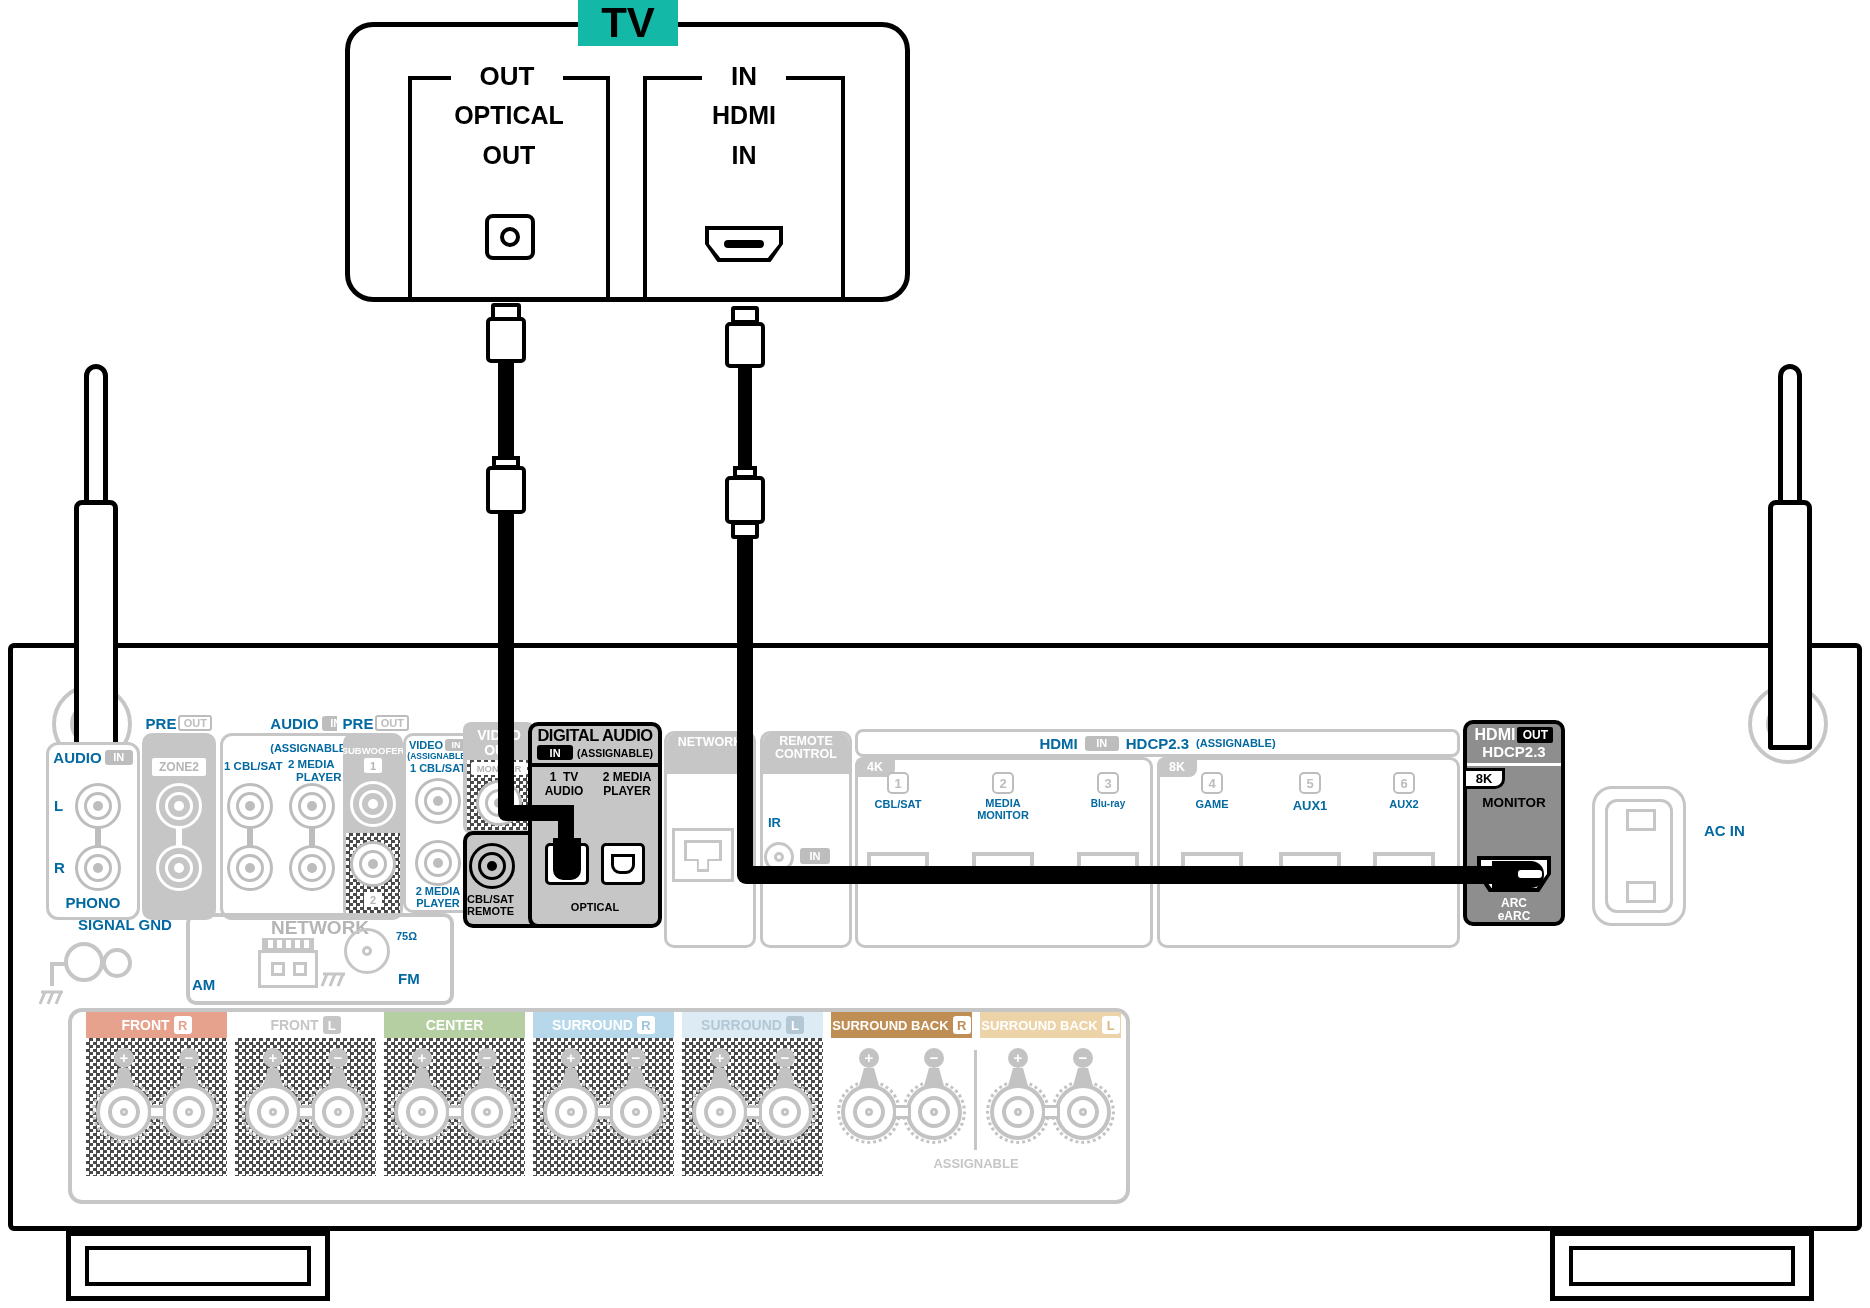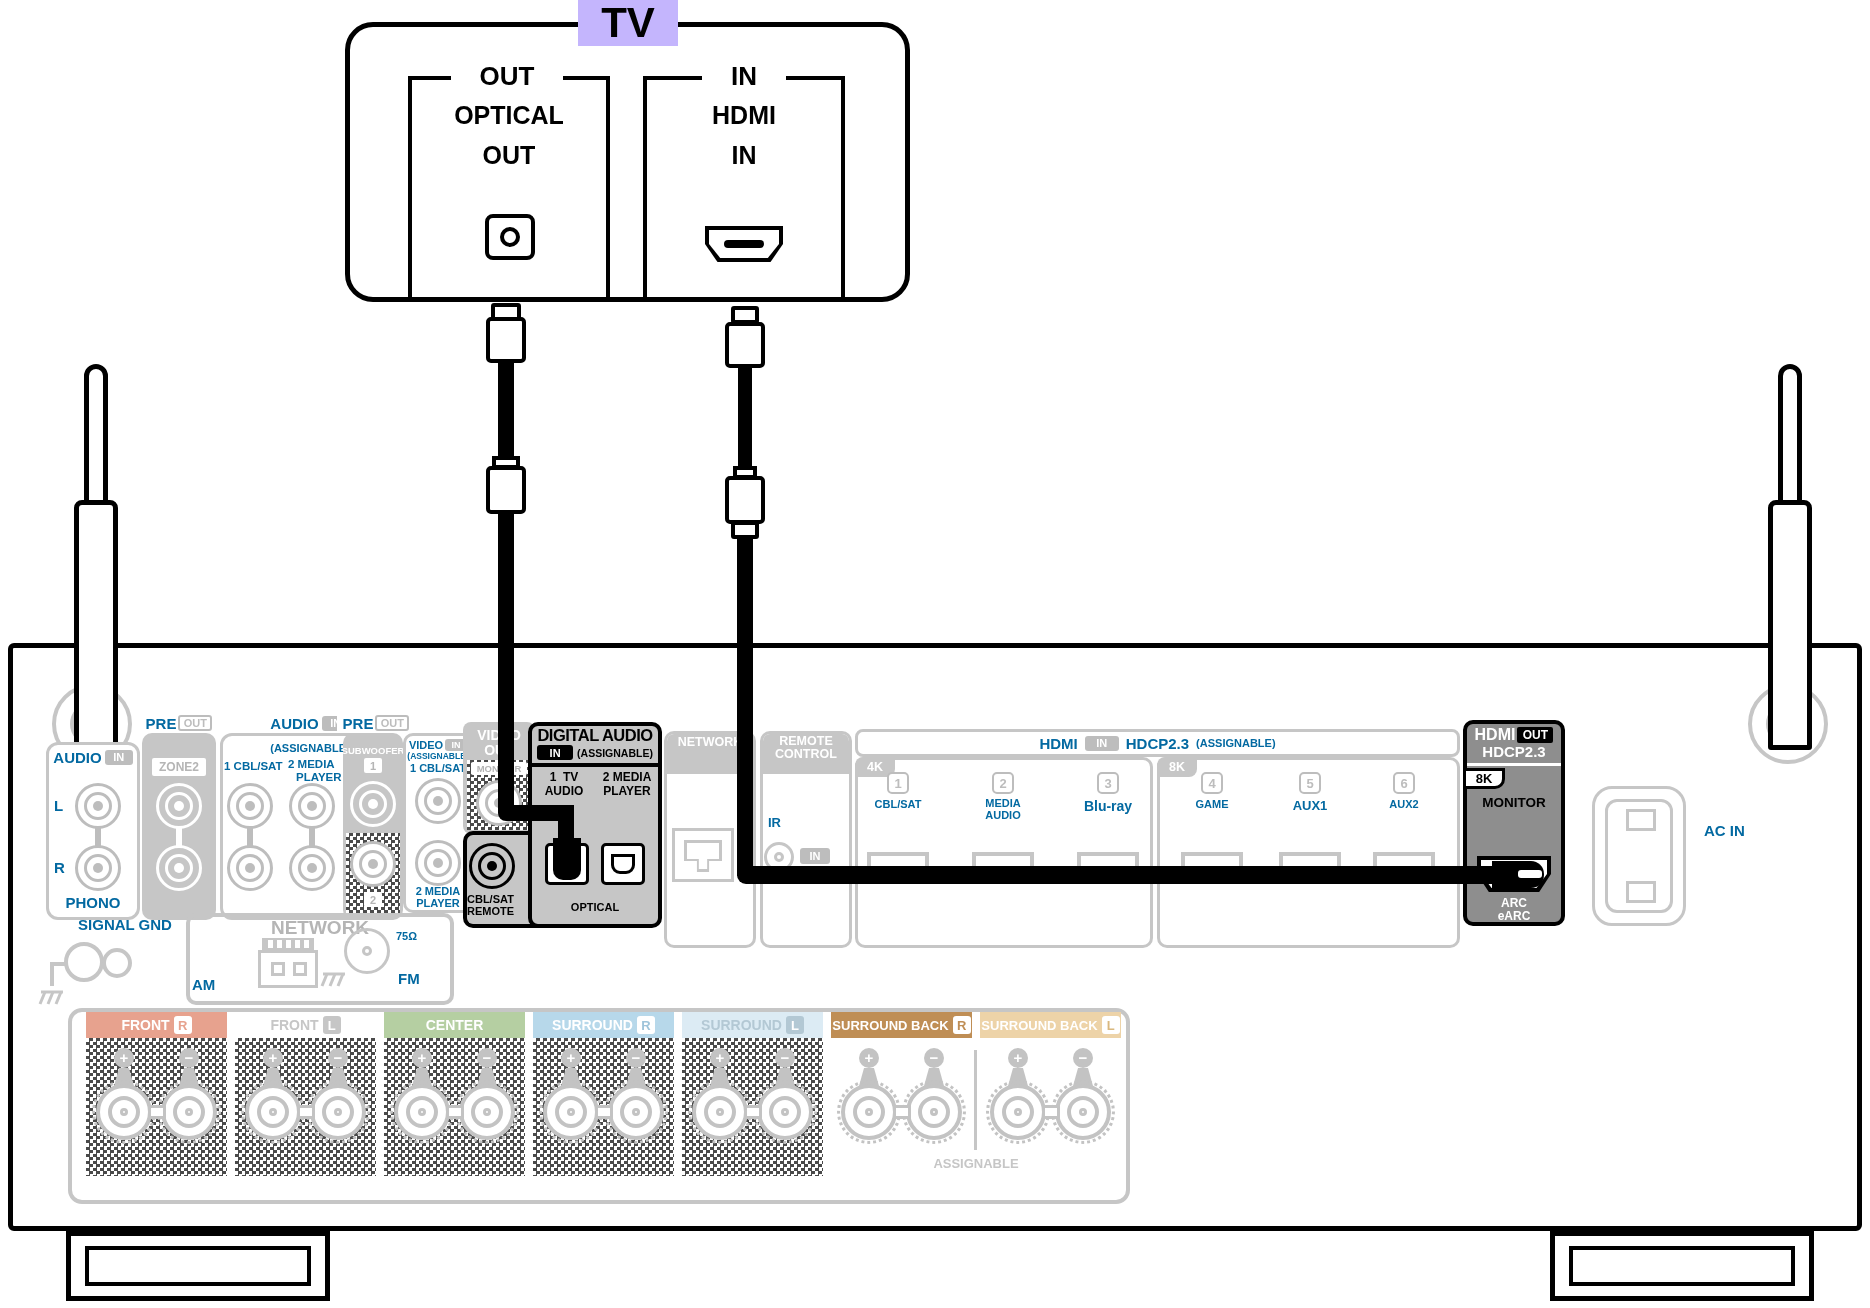--- a/index.html
+++ b/index.html
@@ -34,21 +34,21 @@
   .spk-chip:empty{display:none;}
   .ringbase{position:absolute;border:4px solid #c6c6c6;border-radius:50%;background:#fff;}
   .ringbase::before{content:"";position:absolute;inset:14px;border:4px solid #c6c6c6;border-radius:50%;}
 </style>
 </head>
 <body>
 
 <div class="stage">
 
   <div class="abs" style="left:345px;top:22px;width:565px;height:280px;border:5px solid #000;border-radius:28px;background:#fff;"></div>
-  <div class="abs ctr" style="left:578px;top:0px;width:100px;height:46px;background:#c4b5fd;font-size:42px;font-weight:bold;color:#000;">TV</div>
+  <div class="abs ctr" style="left:578px;top:0px;width:100px;height:46px;background:#14b8a6;font-size:42px;font-weight:bold;color:#000;">TV</div>
 
   <div class="abs" style="left:408px;top:76px;width:202px;height:226px;border:4px solid #000;"></div>
   <div class="abs ctr" style="left:451px;top:62px;width:112px;height:28px;background:#fff;font-size:26px;font-weight:bold;color:#000;">OUT</div>
   <div class="abs ctr" style="left:408px;top:100px;width:202px;height:30px;font-size:25px;font-weight:bold;color:#000;">OPTICAL</div>
   <div class="abs ctr" style="left:408px;top:140px;width:202px;height:30px;font-size:25px;font-weight:bold;color:#000;">OUT</div>
   <div class="abs" style="left:485px;top:214px;width:50px;height:46px;border:4px solid #000;border-radius:8px;background:#fff;">
     <div class="abs" style="left:11px;top:9px;width:20px;height:20px;border:4px solid #000;border-radius:50%;"></div>
   </div>
 
   <div class="abs" style="left:643px;top:76px;width:202px;height:226px;border:4px solid #000;"></div>
@@ -198,26 +198,26 @@
   <div class="abs ctr" style="left:855px;top:757px;width:40px;height:20px;background:#c6c6c6;color:#fff;font-weight:bold;font-size:12.5px;border-radius:8px 0 8px 0;">4K</div>
   <div class="abs box" style="left:1157px;top:757px;width:303px;height:191px;"></div>
   <div class="abs ctr" style="left:1157px;top:757px;width:40px;height:20px;background:#c6c6c6;color:#fff;font-weight:bold;font-size:12.5px;border-radius:8px 0 8px 0;">8K</div>
 
   <div class="abs ctr chipO" style="left:887px;top:772px;width:22px;height:22px;font-size:13px;border-radius:5px;">1</div>
   <div class="abs ctr t" style="left:853px;top:798px;width:90px;font-size:11px;">CBL/SAT</div>
   <div class="hport" style="left:867px;top:852px;width:62px;height:32px;background:#c6c6c6;">
       <i></i>
     </div>
   <div class="abs ctr chipO" style="left:992px;top:772px;width:22px;height:22px;font-size:13px;border-radius:5px;">2</div>
-  <div class="abs ctr t" style="left:968px;top:798px;width:70px;font-size:11px;white-space:normal;line-height:11.5px;">MEDIA AUDIO</div>
+  <div class="abs ctr t" style="left:968px;top:798px;width:70px;font-size:11px;white-space:normal;line-height:11.5px;">MEDIA MONITOR</div>
   <div class="hport" style="left:972px;top:852px;width:62px;height:32px;background:#c6c6c6;">
       <i></i>
     </div>
   <div class="abs ctr chipO" style="left:1097px;top:772px;width:22px;height:22px;font-size:13px;border-radius:5px;">3</div>
-  <div class="abs ctr t" style="left:1063px;top:798px;width:90px;font-size:14px;">Blu-ray</div>
+  <div class="abs ctr t" style="left:1063px;top:798px;width:90px;font-size:10px;">Blu-ray</div>
   <div class="hport" style="left:1077px;top:852px;width:62px;height:32px;background:#c6c6c6;">
       <i></i>
     </div>
   <div class="abs ctr chipO" style="left:1201px;top:772px;width:22px;height:22px;font-size:13px;border-radius:5px;">4</div>
   <div class="abs ctr t" style="left:1167px;top:798px;width:90px;font-size:11px;">GAME</div>
   <div class="hport" style="left:1181px;top:852px;width:62px;height:32px;background:#c6c6c6;">
       <i></i>
     </div>
   <div class="abs ctr chipO" style="left:1299px;top:772px;width:22px;height:22px;font-size:13px;border-radius:5px;">5</div>
   <div class="abs ctr t" style="left:1265px;top:798px;width:90px;font-size:13px;">AUX1</div>

